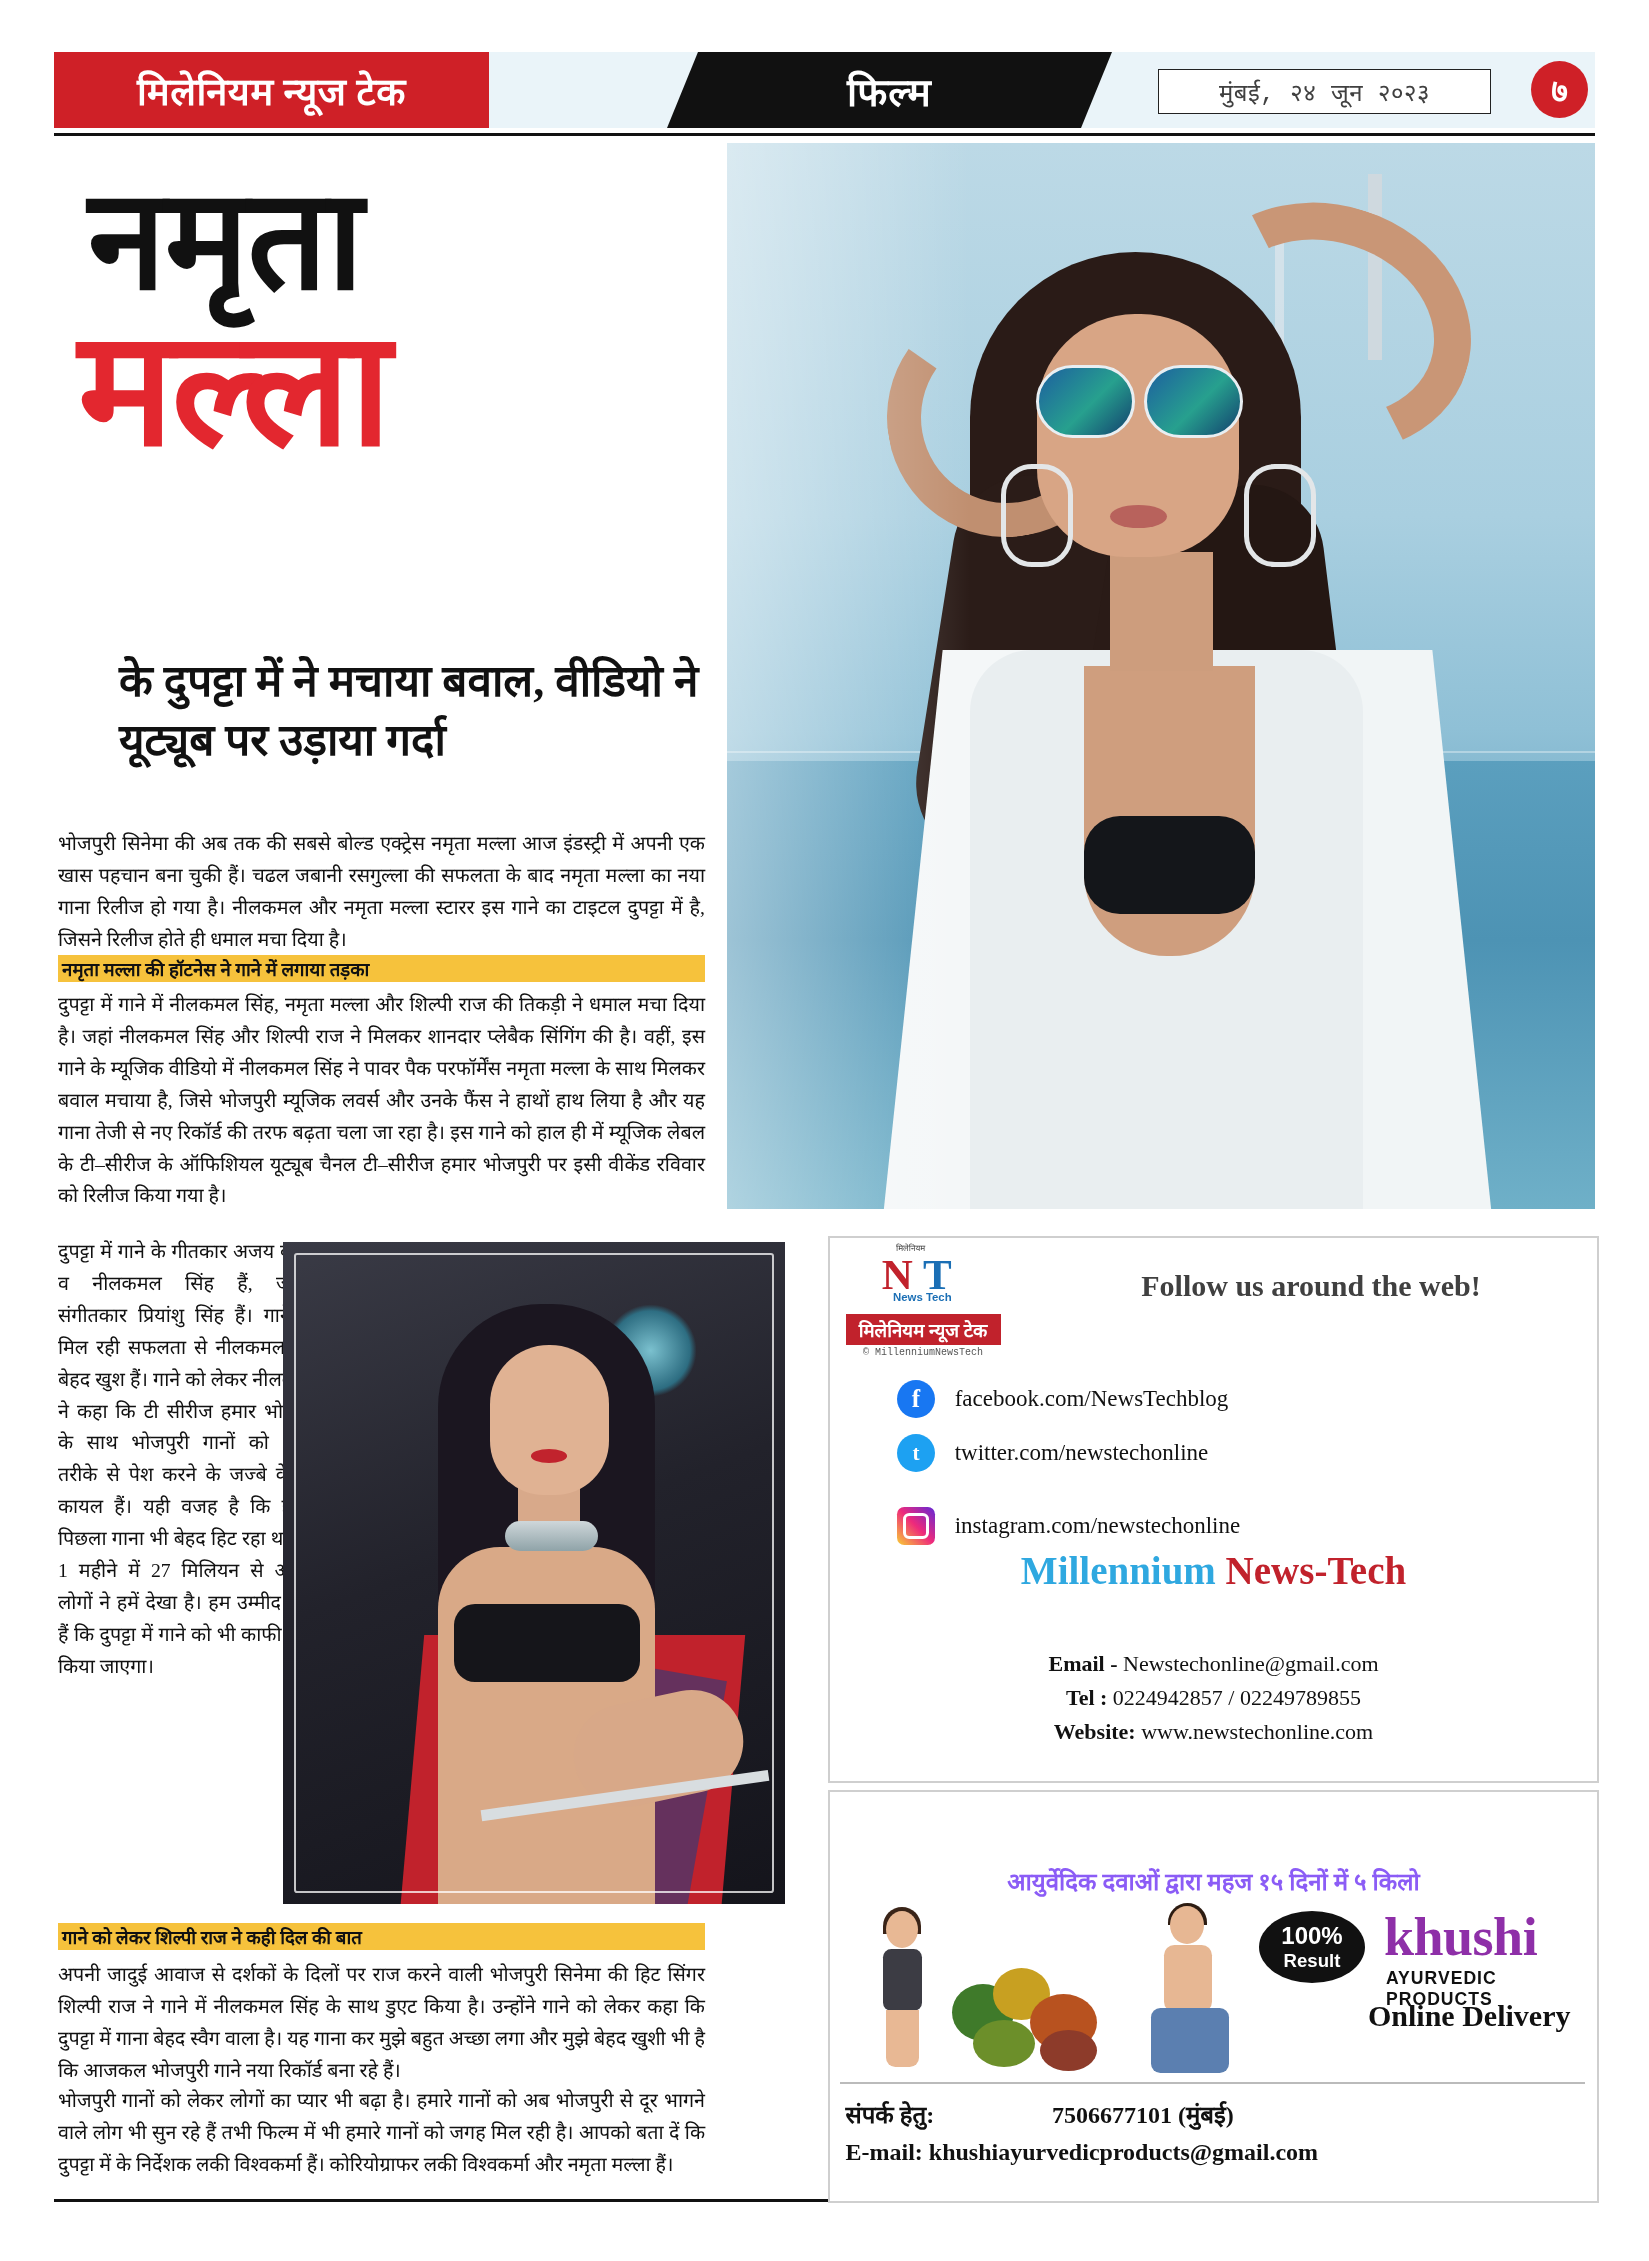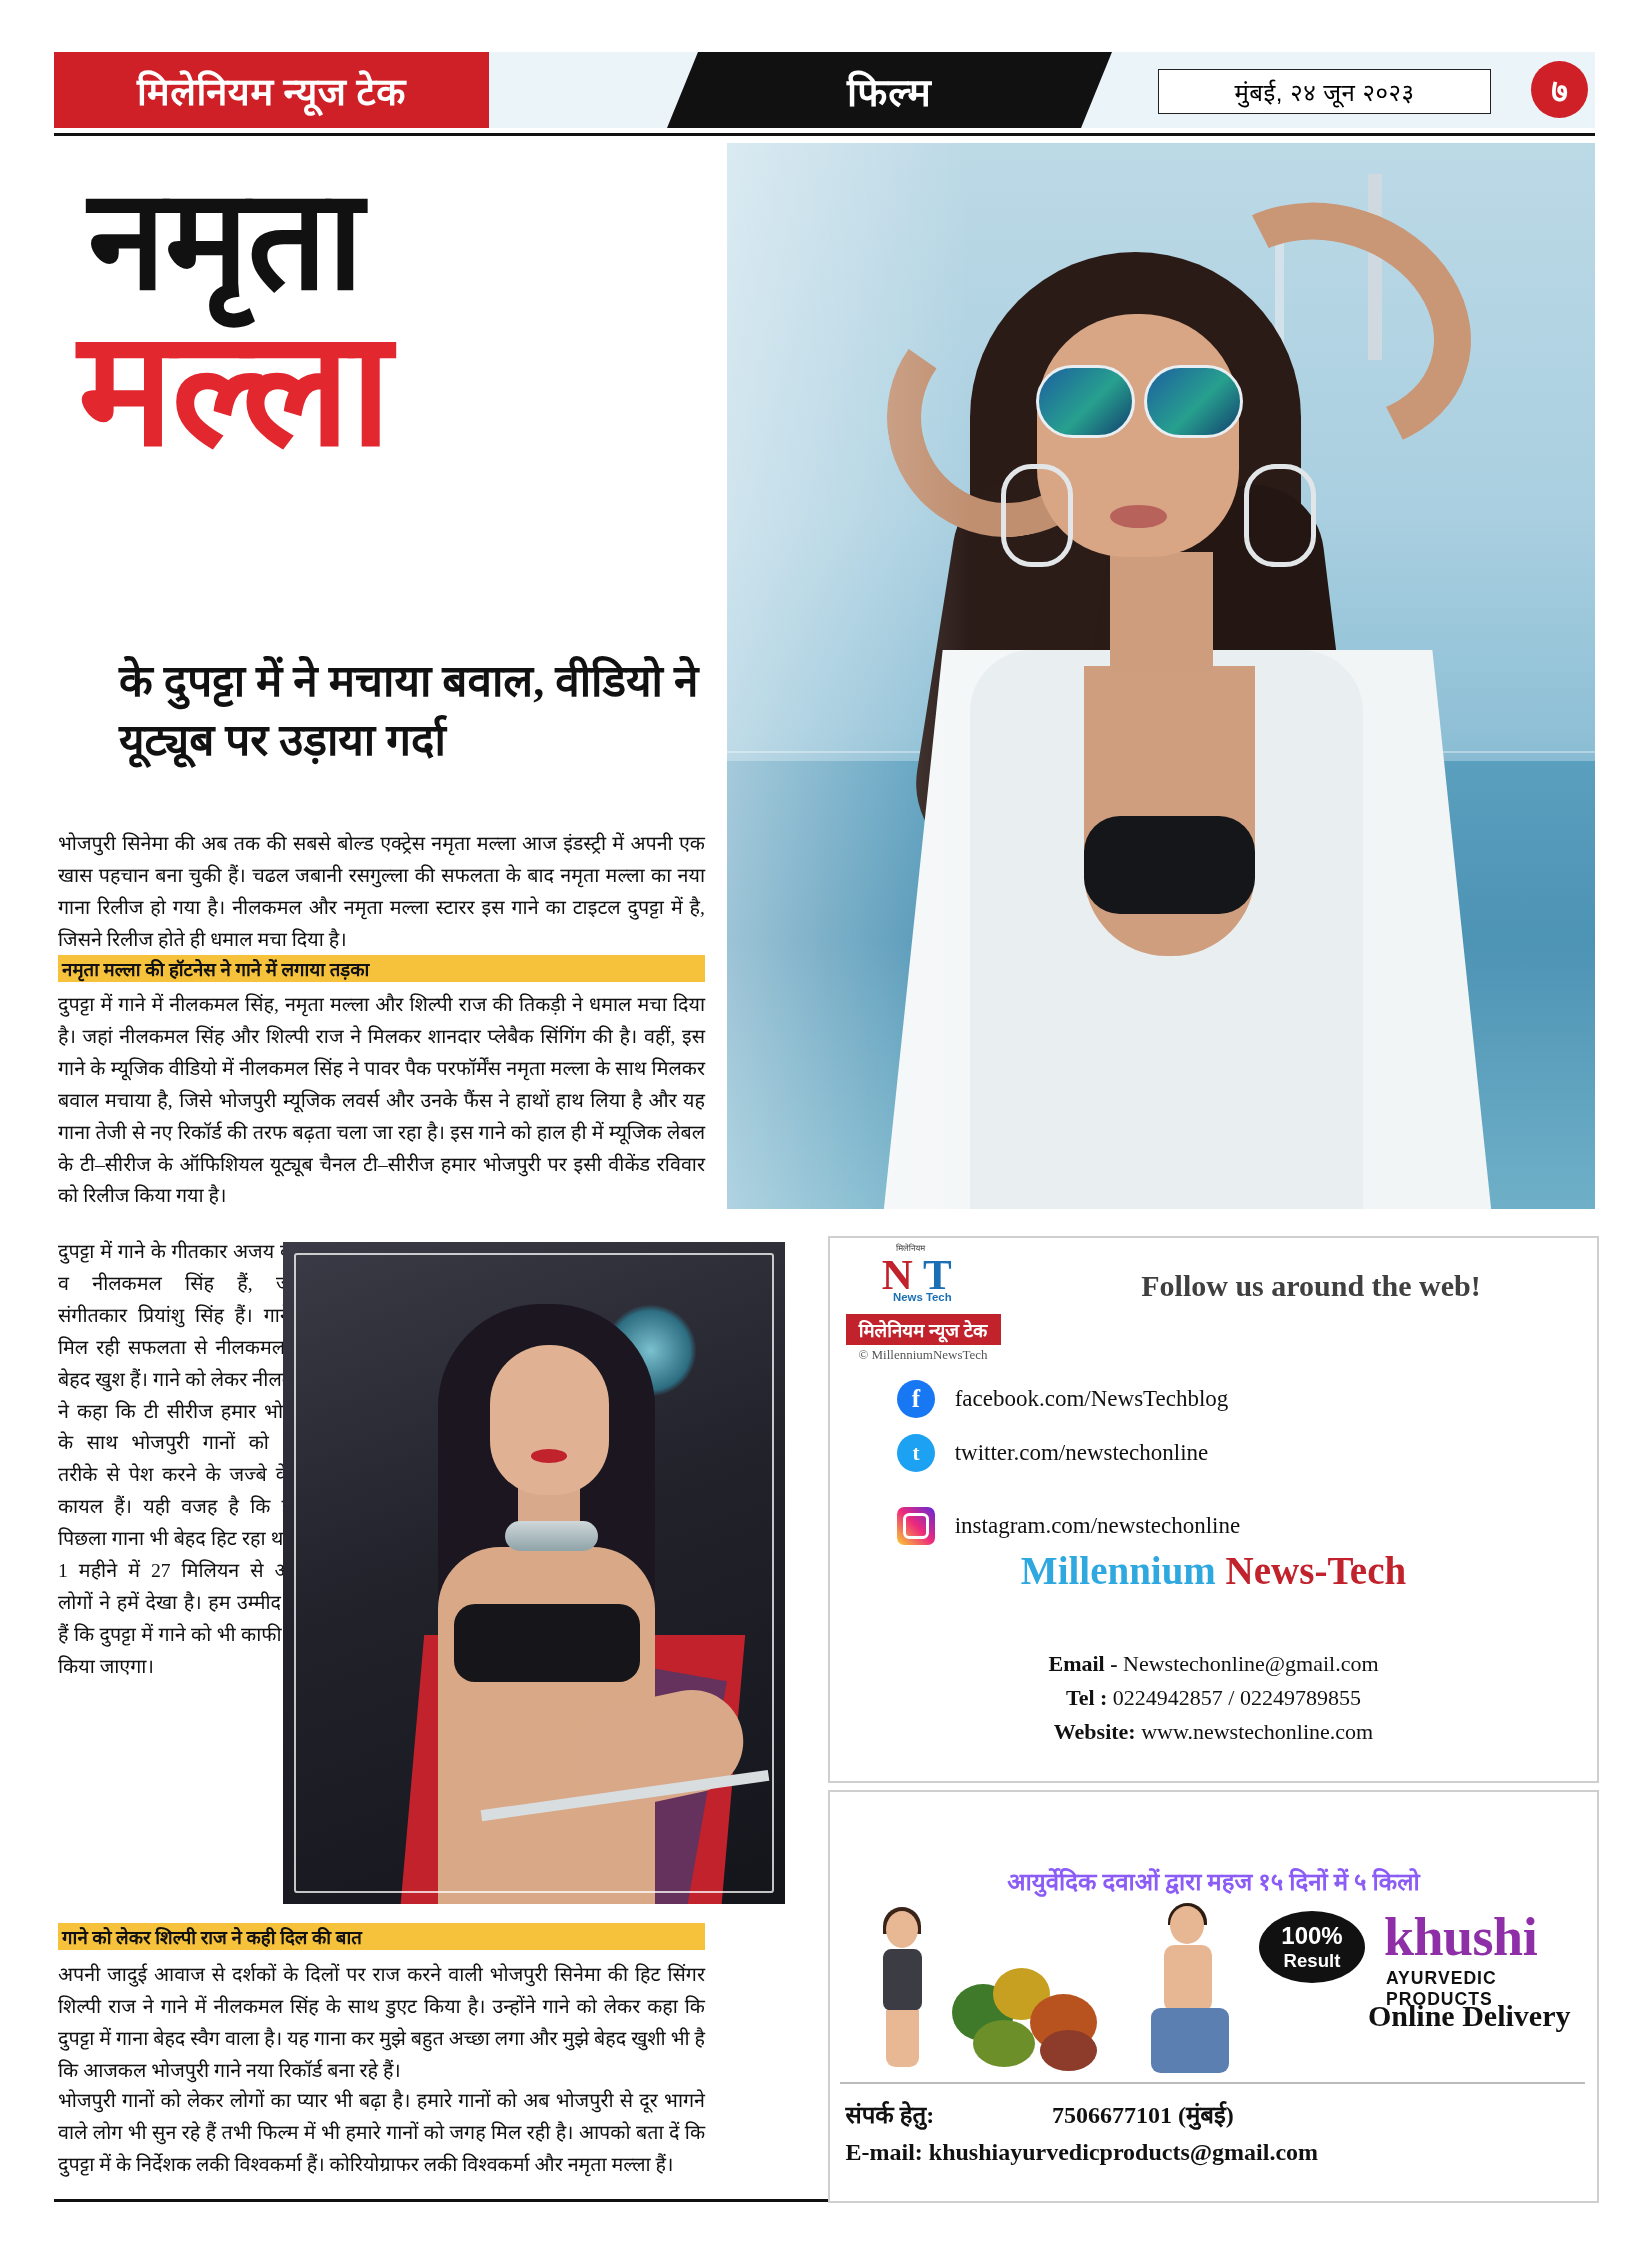--- a/index.html
+++ b/index.html
@@ -7,21 +7,21 @@
   .page{position:relative;width:1650px;height:2261px;background:#ffffff;overflow:hidden;border-radius:11px;}
 
   
   .masthead{position:absolute;left:54px;top:52px;width:1541px;height:76px;background:#eaf4f9;display:flex;align-items:center;}
   .mh-logo{position:absolute;left:0;top:0;width:435px;height:76px;background:#cf2027;display:flex;align-items:center;justify-content:center;}
   .mh-logo span{color:#ffffff;font-family:"Liberation Serif",serif;font-weight:bold;font-size:38px;letter-spacing:0.5px;white-space:nowrap;}
   .mh-black{position:absolute;left:613px;top:0;width:445px;height:76px;background:#111111;
      clip-path:polygon(31px 0,445px 0,414px 76px,0 76px);display:flex;align-items:center;justify-content:center;}
   .mh-black span{color:#ffffff;font-family:"Liberation Serif",serif;font-weight:bold;font-size:39px;letter-spacing:1px;}
   .mh-date{position:absolute;left:1104px;top:16.6px;width:331px;height:43px;border:1.6px solid #222;background:#ffffff;display:flex;align-items:center;justify-content:center;}
-  .mh-date span{font-family:Liberation Sans, sans-serif;font-size:24px;color:#000000;letter-spacing:0.5px;}
+  .mh-date span{font-family:Liberation Mono, monospace;font-size:24px;color:#404040;letter-spacing:0.5px;}
   .mh-page{position:absolute;left:1477px;top:9.3px;width:57px;height:57px;border-radius:50%;background:#cf2027;display:flex;align-items:center;justify-content:center;}
   .mh-page span{color:#ffffff;font-family:"Liberation Serif",serif;font-weight:bold;font-size:32px;}
 
   .rule-top{position:absolute;left:54px;top:133px;width:1541px;height:3.1px;background:#111;}
   .rule-bottom{position:absolute;left:54px;top:2199px;width:1541px;height:3.1px;background:#111;}
 
   
   .hero{position:absolute;left:727px;top:143px;width:868px;height:1066px;overflow:hidden;background:#9fc4d8;}
   .sky{position:absolute;inset:0;background:linear-gradient(#bcd9e6 0%,#a9cfe0 35%,#8fc0d6 55%,#6fa9c4 70%,#5d9dba 100%);}
   .sea{position:absolute;left:0;top:58%;width:100%;height:42%;background:linear-gradient(#5b9fbe,#4d93b4 40%,#6fb0c8 100%);}
@@ -83,21 +83,21 @@
 
   
   .socialbox{position:absolute;left:828px;top:1236px;width:767px;height:543px;border:2.1px solid #cfcfcf;background:#ffffff;}
   .nt-logo{position:absolute;left:15.5px;top:13px;width:155px;height:98px;text-align:center;}
   .nt-badge{width:122px;height:61px;margin:0 auto;position:relative;}
   .nt-n{position:absolute;left:19.7px;top:2.1px;font-family:"Liberation Serif",serif;font-weight:bold;font-size:43px;color:#c1222c;line-height:1;}
   .nt-t{position:absolute;left:61px;top:2.1px;font-family:"Liberation Serif",serif;font-weight:bold;font-size:43px;color:#1b6fb5;line-height:1;}
   .nt-sub{position:absolute;left:31px;top:40px;font-family:"Liberation Sans",sans-serif;font-size:11.4px;color:#1b6fb5;font-weight:bold;}
   .nt-top{position:absolute;left:34px;top:-9.3px;font-family:"Liberation Sans",sans-serif;font-size:8.3px;color:#444;}
   .nt-red{margin-top:2.1px;background:#c1222c;color:#fff;font-family:"Liberation Serif",serif;font-weight:bold;font-size:18.6px;padding:3.1px 0;}
-  .nt-mini{font-family:Liberation Serif, serif;font-size:13px;color:#555;margin-top:2.1px;}
+  .nt-mini{font-family:Liberation Mono, monospace;font-size:10px;color:#555;margin-top:2.1px;}
   .follow-title{position:absolute;left:217px;top:31px;width:528px;text-align:center;font-family:"Liberation Serif",serif;font-weight:bold;font-size:30px;color:#404040;}
   .srow{position:absolute;display:flex;align-items:center;gap:19.7px;left:67px;}
   .srow .ic{width:38px;height:38px;border-radius:7.2px;display:flex;align-items:center;justify-content:center;color:#fff;font-family:"Liberation Serif",serif;font-weight:bold;font-size:25px;}
   .ic.fb{background:#1877f2;border-radius:50%;}
   .ic.tw{background:#1da1f2;border-radius:50%;font-size:21px;}
   .ic.ig{background:linear-gradient(45deg,#f9ce34,#ee2a7b 50%,#6228d7);}
   .ic.ig i{display:block;width:19.7px;height:19.7px;border:3.1px solid #fff;border-radius:6.2px;}
   .srow .txt{font-family:"Liberation Serif",serif;font-size:23px;color:#111;}
   #srow1{top:142px;} #srow2{top:196px;} #srow3{top:249px;margin-top:20px;}
   .brand{position:absolute;left:0;top:310px;width:100%;text-align:center;font-family:"Liberation Serif",serif;font-weight:bold;font-size:39px;}

